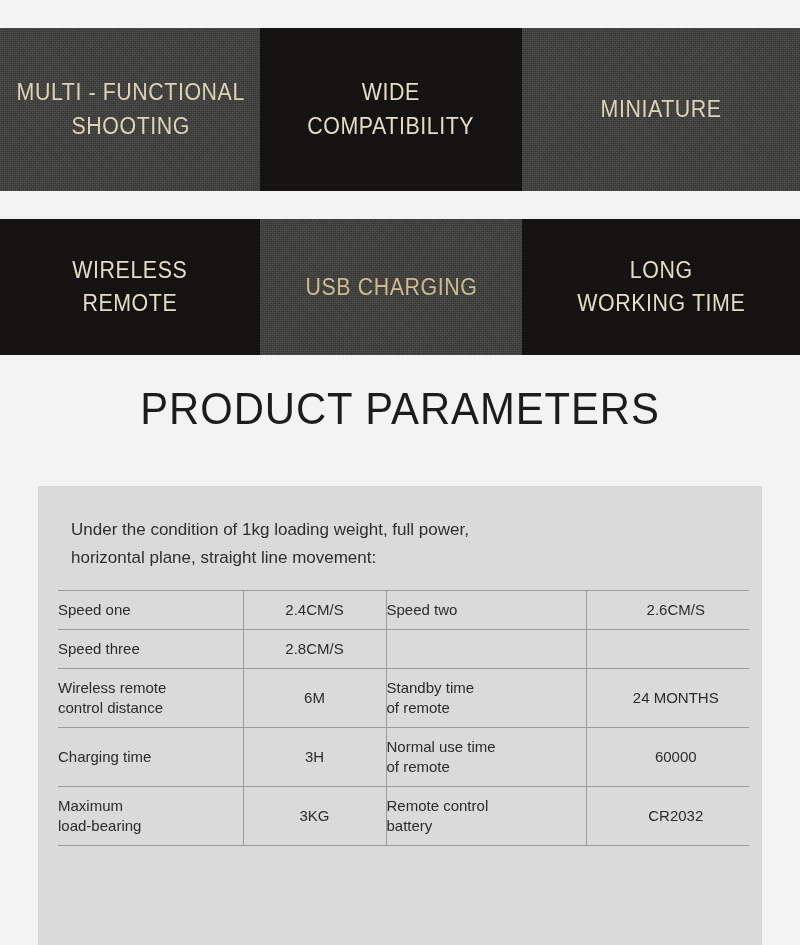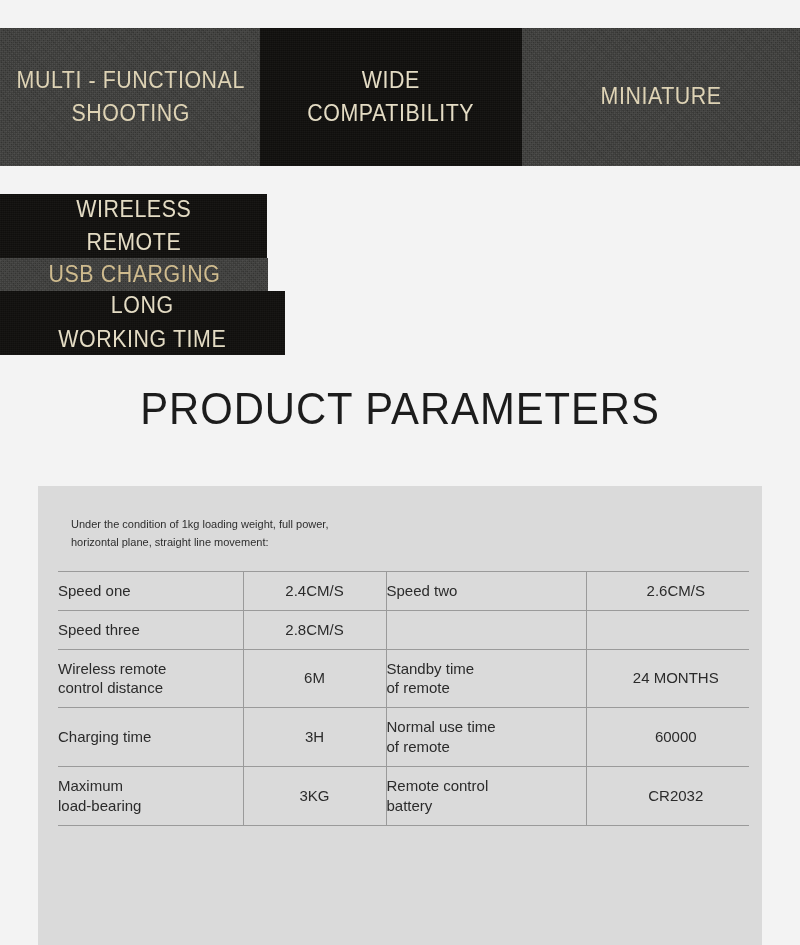--- a/index.html
+++ b/index.html
@@ -21,21 +21,21 @@
     height: 355px;
     display: flex;
     flex-direction: column;
   }
   .hero-row {
     display: flex;
     width: 100%;
     margin-top: 28px;
   }
   .hero-row.row-1 { height: 194px; }
-  .hero-row.row-2 { height: 161px; flex-direction: column; }
+  .hero-row.row-2 { height: 161px; }
 
   .tile {
     display: flex;
     align-items: center;
     justify-content: center;
     text-align: center;
     position: relative;
     overflow: hidden;
   }
   .tile.col-left   { width: 267px; }
@@ -103,21 +103,21 @@
     top: 486px;
     width: 724px;
     height: 459px;
     background: #dadada;
     box-sizing: border-box;
   }
 
   .panel-intro {
     margin: 0;
     padding: 30px 0 0 33px;
-    font-size: 11px;
+    font-size: 17px;
     line-height: 1.62;
     color: #2e2e2e;
     white-space: pre-line;
     font-family: "Liberation Sans", sans-serif;
   }
 
   
   .spec-table {
     border-collapse: collapse;
     table-layout: fixed;

